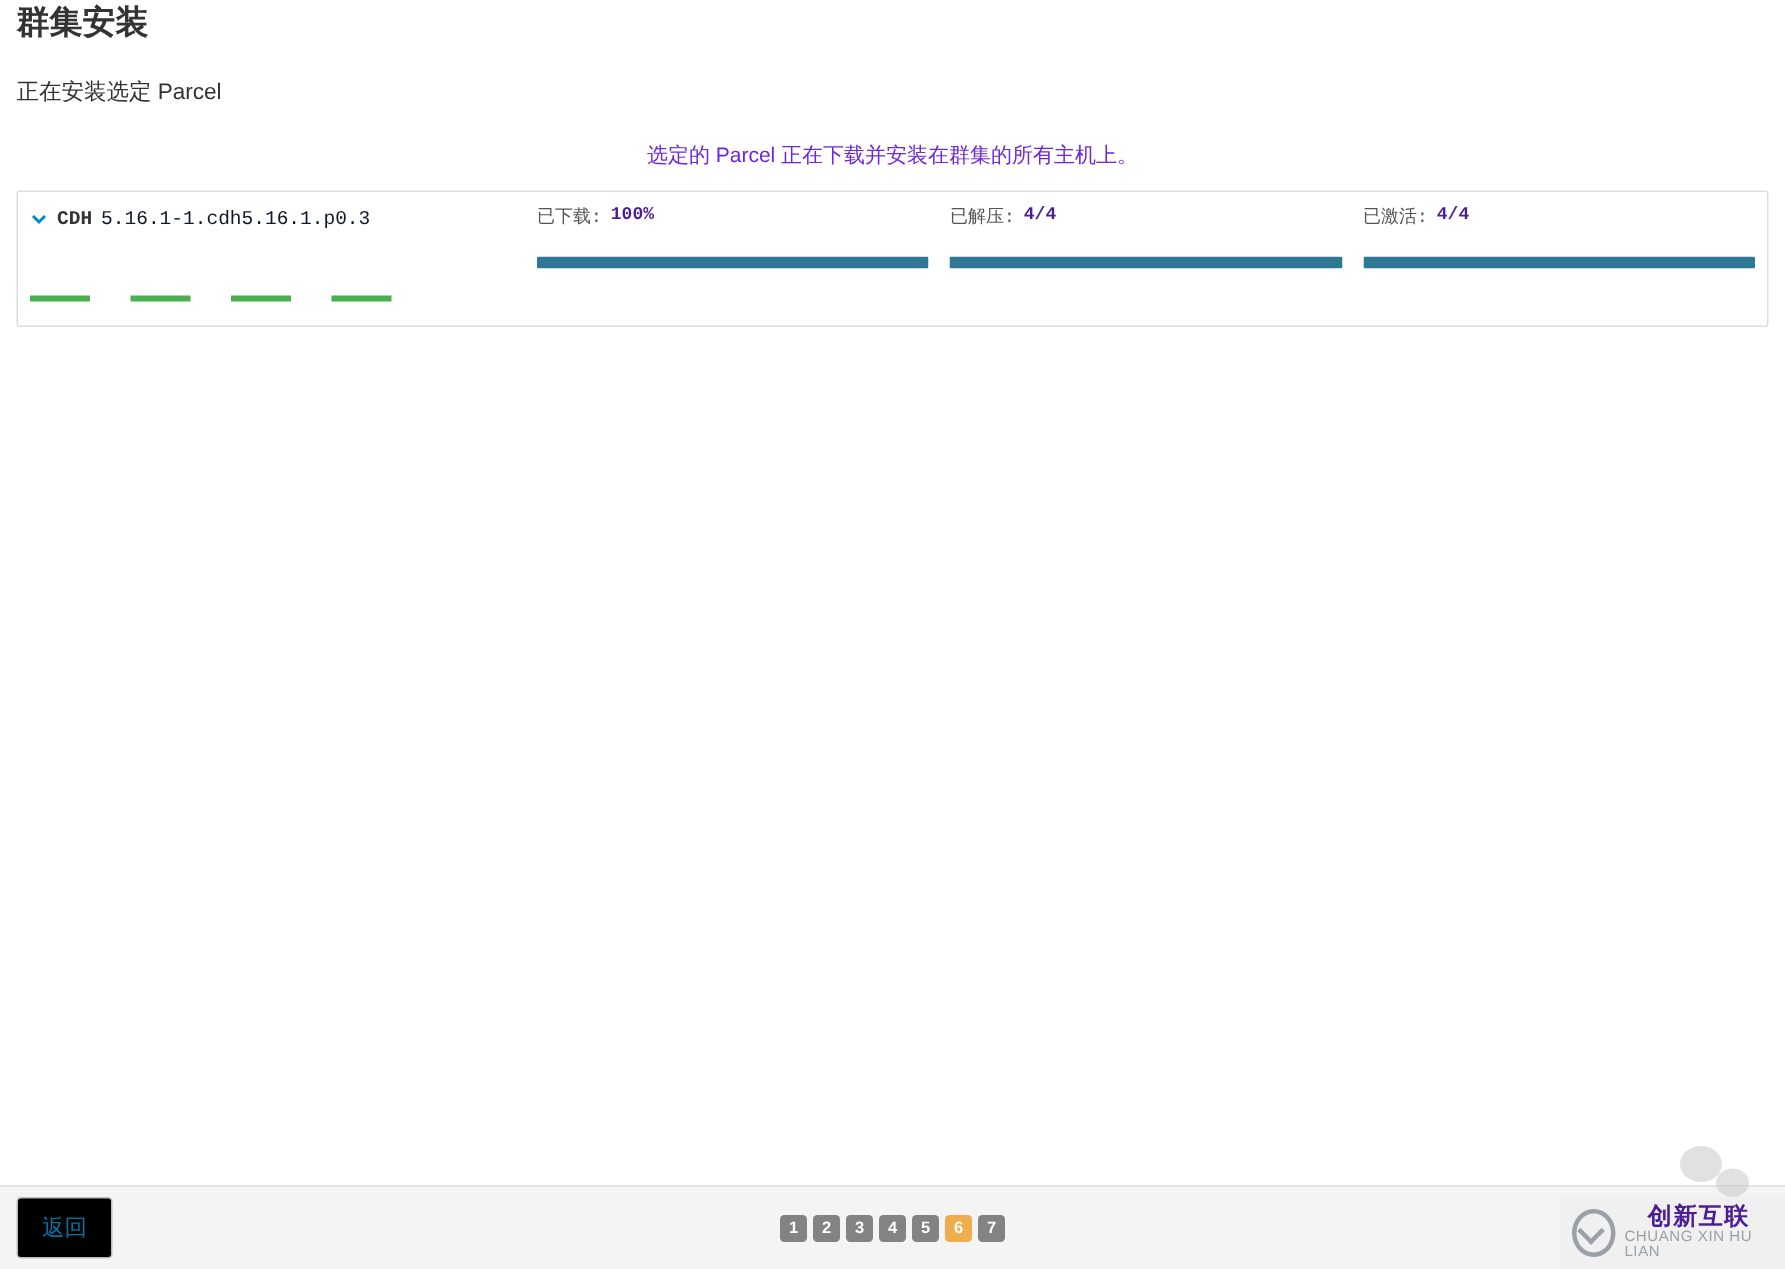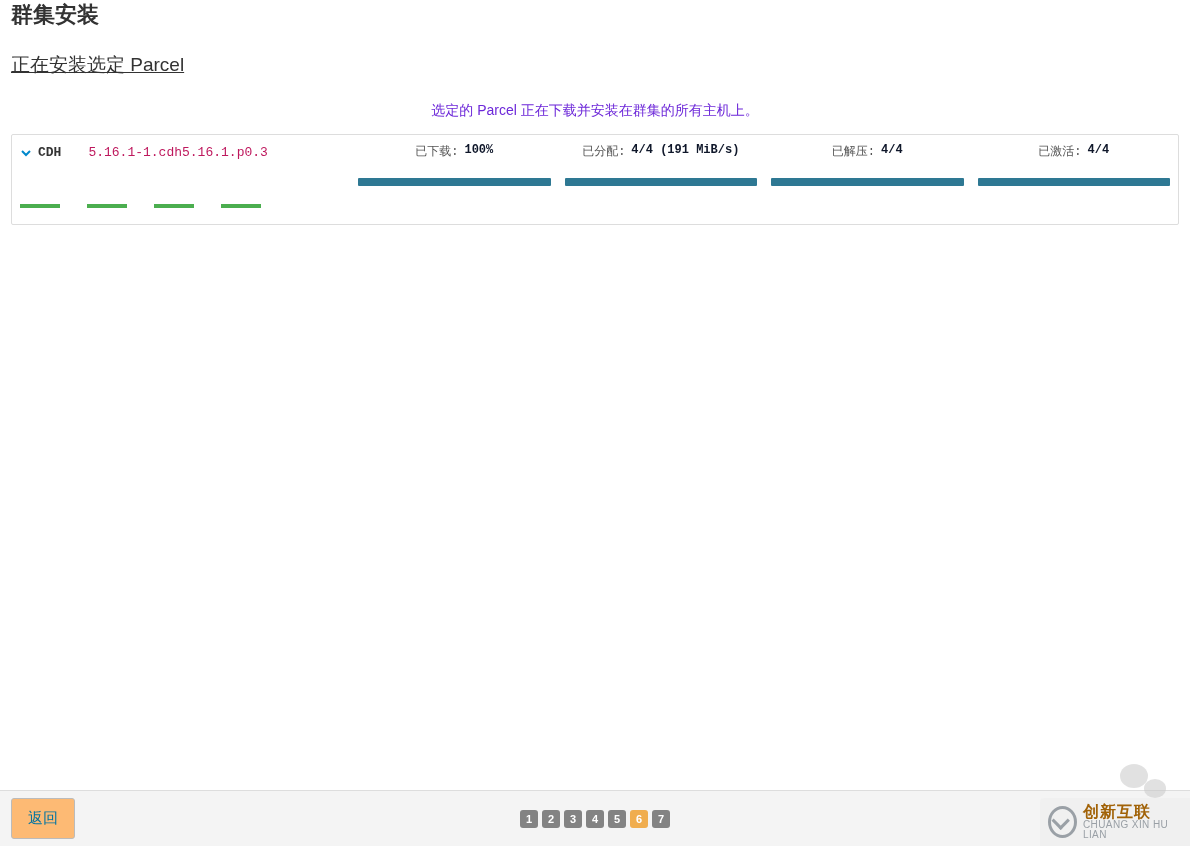--- a/index.html
+++ b/index.html
@@ -13,25 +13,24 @@
       position: relative;
       overflow: hidden;
     }
     .page-title {
       font-size: 22px;
       font-weight: 700;
       color: #333;
       padding: 0 11px 8px 11px;
     }
     .subtitle {
-      font-size: 19px;
+      font-size: 15px;
       font-weight: 400;
       color: #333;
       padding: 14px 11px 10px 11px;
-      text-decoration: underline;
     }
     .description {
       font-size: 14px;
       color: #6d28d9;
       padding: 14px 11px 14px 11px;
       text-align: center;
     }
     .parcel-box {
       margin: 0 11px;
       border: 1px solid #ddd;
@@ -53,35 +52,34 @@
     }
     .chevron {
       width: 12px;
       height: 12px;
       display: inline-flex;
       align-items: center;
       justify-content: center;
     }
     .chevron svg { display: block; }
     .parcel-name { font-weight: 600; color: #333; font-size: 13px; }
-    .parcel-version { color: #be185d; font-size: 13px; margin-left: 21px; }
+    .parcel-version { color: #0f172a; font-size: 13px; }
     .progress-cell {
       flex: 1;
       display: flex;
       flex-direction: column;
       gap: 18px;
-      align-items: center;
     }
     .progress-label-row {
       display: flex;
       gap: 6px;
       font-size: 12px;
     }
     .progress-label { color: #555; }
-    .progress-value { color: #0f172a; font-weight: 600; }
+    .progress-value { color: #4c1d95; font-weight: 600; }
     .progress-bar-track {
       width: 100%;
       height: 8px;
       background: #e9e9e9;
       border-radius: 1px;
       overflow: hidden;
     }
     .progress-bar-fill {
       height: 100%;
       background: #2e7893;
@@ -102,21 +100,21 @@
       height: 56px;
       border-top: 1px solid #ddd;
       background: #f4f4f4;
       display: flex;
       align-items: center;
       justify-content: space-between;
       padding: 0 11px;
     }
     .back-btn {
       border: 1px solid #bbb;
-      background: #fdba74;
+      background: #000000;
       color: #0074a2;
       font-size: 15px;
       padding: 10px 16px;
       border-radius: 3px;
       cursor: pointer;
     }
     .pagination {
       position: absolute;
       left: 50%;
       transform: translateX(-50%);
@@ -188,21 +186,21 @@
     .wm2-logo::after {
       content:"";
       position:absolute;
       left:50%; top:50%;
       width:10px; height:10px;
       border-left:3px solid #9aa0a6;
       border-bottom:3px solid #9aa0a6;
       transform: translate(-60%,-60%) rotate(-45deg);
     }
     .wm2-text { display:flex; flex-direction:column; line-height:1; }
-    .wm2-cn { font-size:16px; font-weight:700; color:#a16207; letter-spacing:1px; }
+    .wm2-cn { font-size:16px; font-weight:700; color:#4c1d95; letter-spacing:1px;text-align:center; }
     .wm2-en { font-size:10px; color:#9aa0a6; letter-spacing:0.4px; }
   </style>
 </head>
 <body>
 
 <h1 class="page-title">群集安装</h1>
 <h2 class="subtitle">正在安装选定 Parcel</h2>
 <p class="description">选定的 Parcel 正在下载并安装在群集的所有主机上。</p>
 
 <div class="parcel-box">
@@ -220,29 +218,20 @@
     <div class="progress-cell">
       <div class="progress-label-row">
         <span class="progress-label">已下载:</span>
         <span class="progress-value">100%</span>
       </div>
       <div class="progress-bar-track">
         <div class="progress-bar-fill" style="width:100%"></div>
       </div>
     </div>
 
-    <div class="progress-cell">
-      <div class="progress-label-row">
-        <span class="progress-label">已分配:</span>
-        <span class="progress-value">4/4 (191 MiB/s)</span>
-      </div>
-      <div class="progress-bar-track">
-        <div class="progress-bar-fill" style="width:100%"></div>
-      </div>
-    </div>
 
     <div class="progress-cell">
       <div class="progress-label-row">
         <span class="progress-label">已解压:</span>
         <span class="progress-value">4/4</span>
       </div>
       <div class="progress-bar-track">
         <div class="progress-bar-fill" style="width:100%"></div>
       </div>
     </div>

